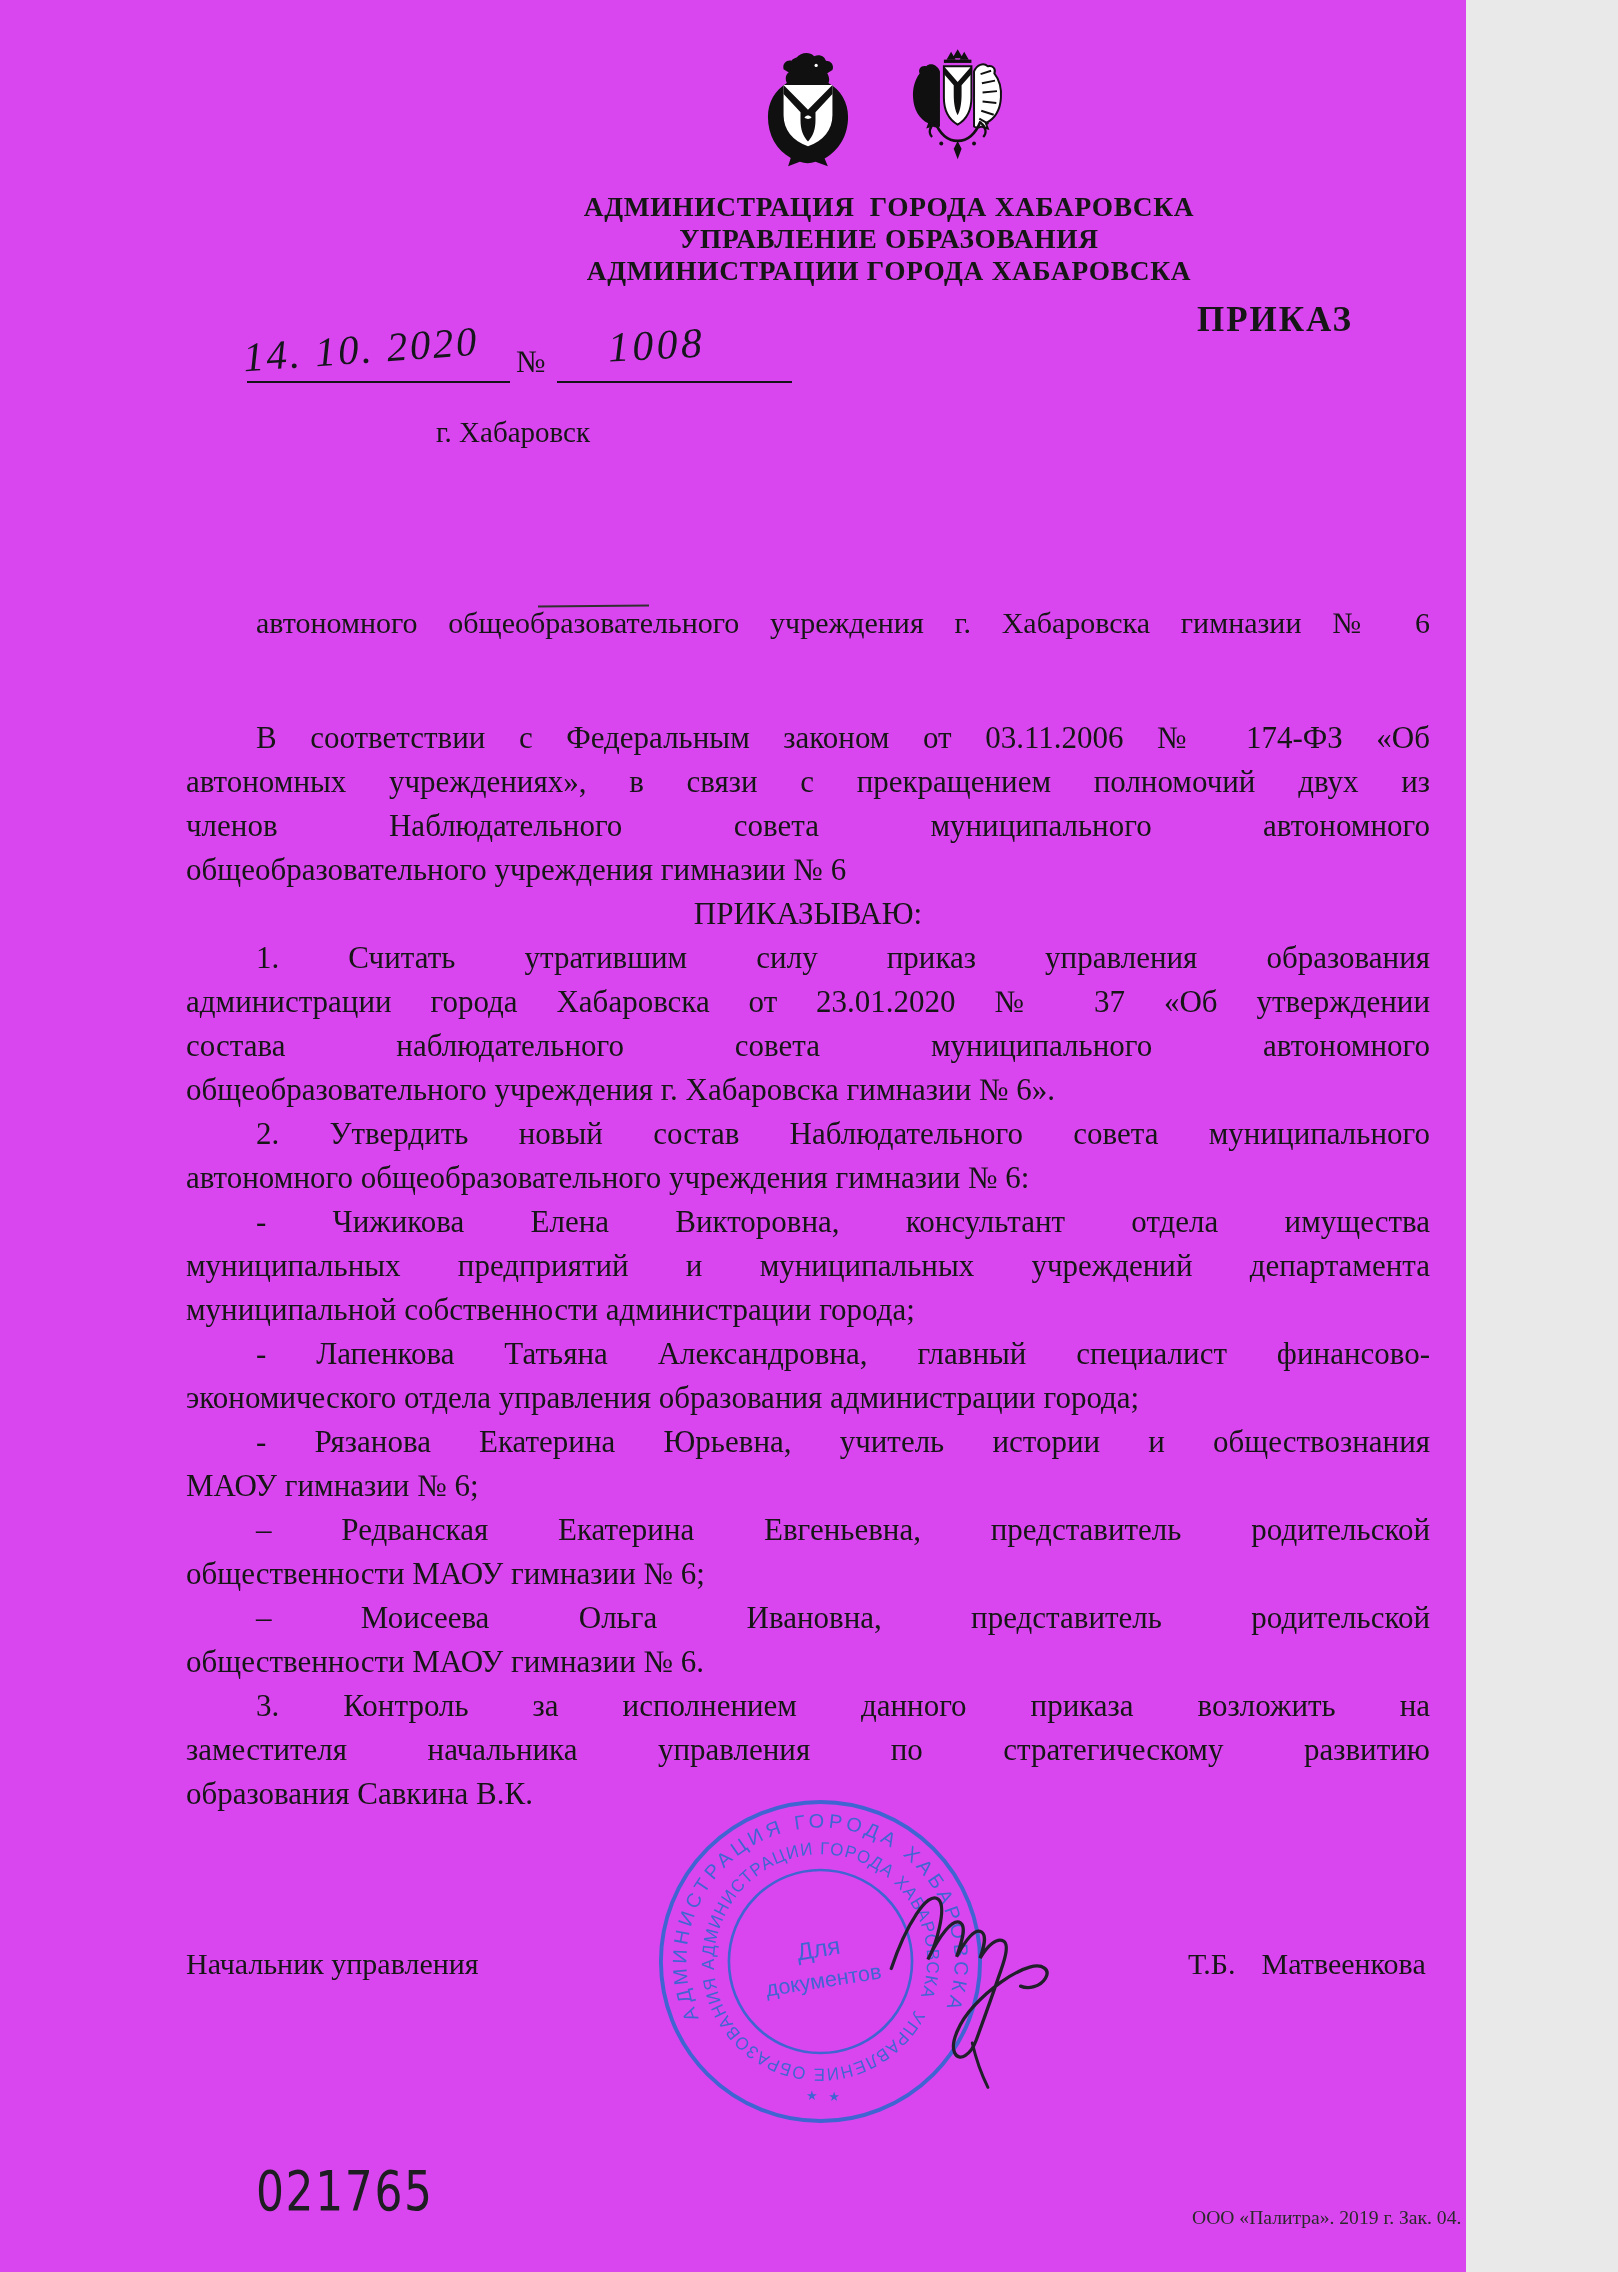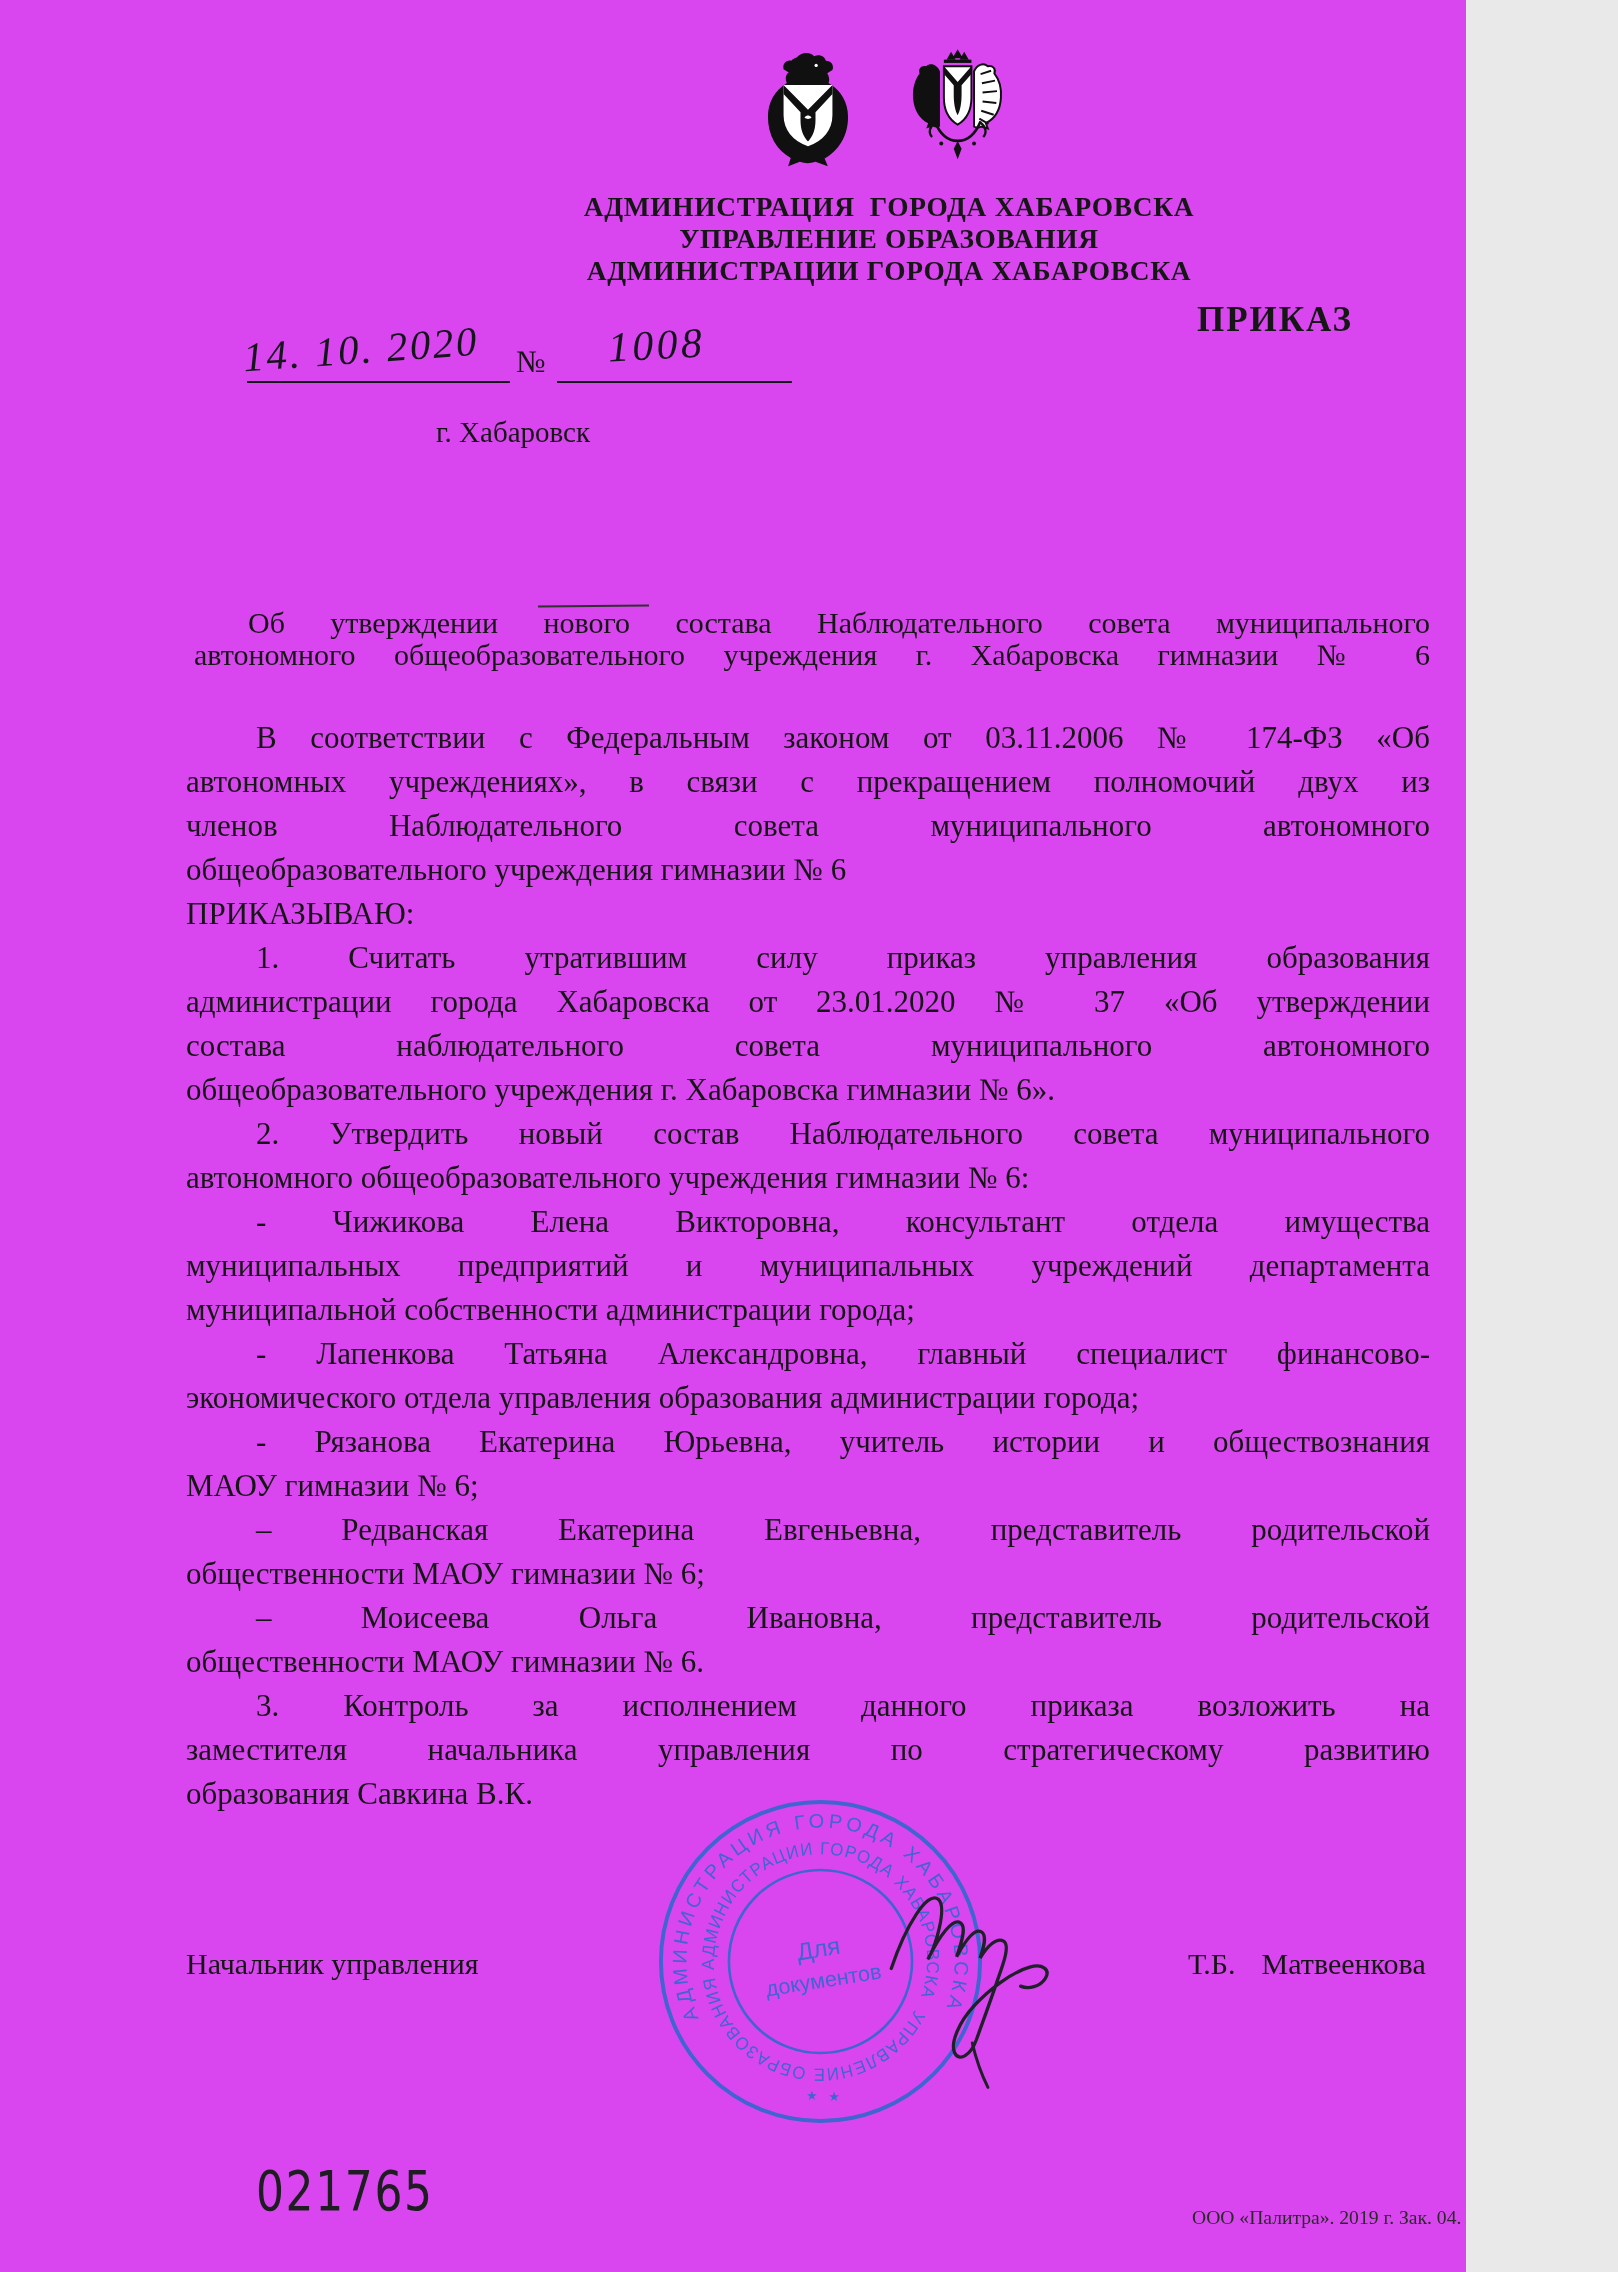--- a/index.html
+++ b/index.html
@@ -37,21 +37,21 @@
   .city { position:absolute; left:436px; top:416px; font-size:29px; }
   
   .textcol { position:absolute; left:186px; width:1244px; }
   #subject { top:607px; font-size:30px; line-height:32px; }
   #subject .jline:first-child { text-indent:62px; }
   #subject .jline.last { text-align-last:justify;margin-left:8px; }
   #bodyflow { top:716px; font-size:31px; line-height:44px; }
   .jline { text-align:justify; text-align-last:justify; }
   .jline.last { text-align-last:left; }
   .para .jline:first-child { text-indent:70px; }
-  .plain-line { text-align:left;font-family:Liberation Serif, serif; }
+  .plain-line { text-align:center;font-family:Liberation Serif, serif; }
   .overline-artifact { position:absolute; left:538px; top:605px; width:111px; height:2px; background:#30302e; transform:rotate(-0.5deg); }
   
   .sig-title { position:absolute; left:186px; top:1947px; font-size:30px; }
   .sig-name  { position:absolute; left:1188px; top:1947px; font-size:30px; white-space:nowrap; }
   .sig-name .surname { margin-left:26px; }
   .stamp { position:absolute; left:657px; top:1798px; width:327px; height:327px; opacity:.92; }
   .autograph { position:absolute; left:873px; top:1847px; width:222px; height:243px; }
   
   .form-number {
     position:absolute; left:256px; top:2159px;
@@ -97,21 +97,20 @@
   <div class="doc-type">ПРИКАЗ</div>
 
   <span class="handwriting hw-date">14. 10. 2020</span>
   <div class="dline1"></div>
   <span class="num-sign">№</span>
   <span class="handwriting hw-num">1008</span>
   <div class="dline2"></div>
   <div class="city">г. Хабаровск</div>
 
   <div id="subject" class="textcol">
-      <div class="jline">Об утверждении нового состава Наблюдательного совета муниципального</div>
       <div class="jline last">автономного общеобразовательного учреждения г. Хабаровска гимназии № 6</div>
     </div>
   <div class="overline-artifact"></div>
 
   <div id="bodyflow" class="textcol">
     <div class="para">
         <div class="jline">В соответствии с Федеральным законом от 03.11.2006 № 174-ФЗ «Об</div>
         <div class="jline">автономных учреждениях», в связи с прекращением полномочий двух из</div>
         <div class="jline">членов Наблюдательного совета муниципального автономного</div>
         <div class="jline last">общеобразовательного учреждения гимназии № 6</div>

